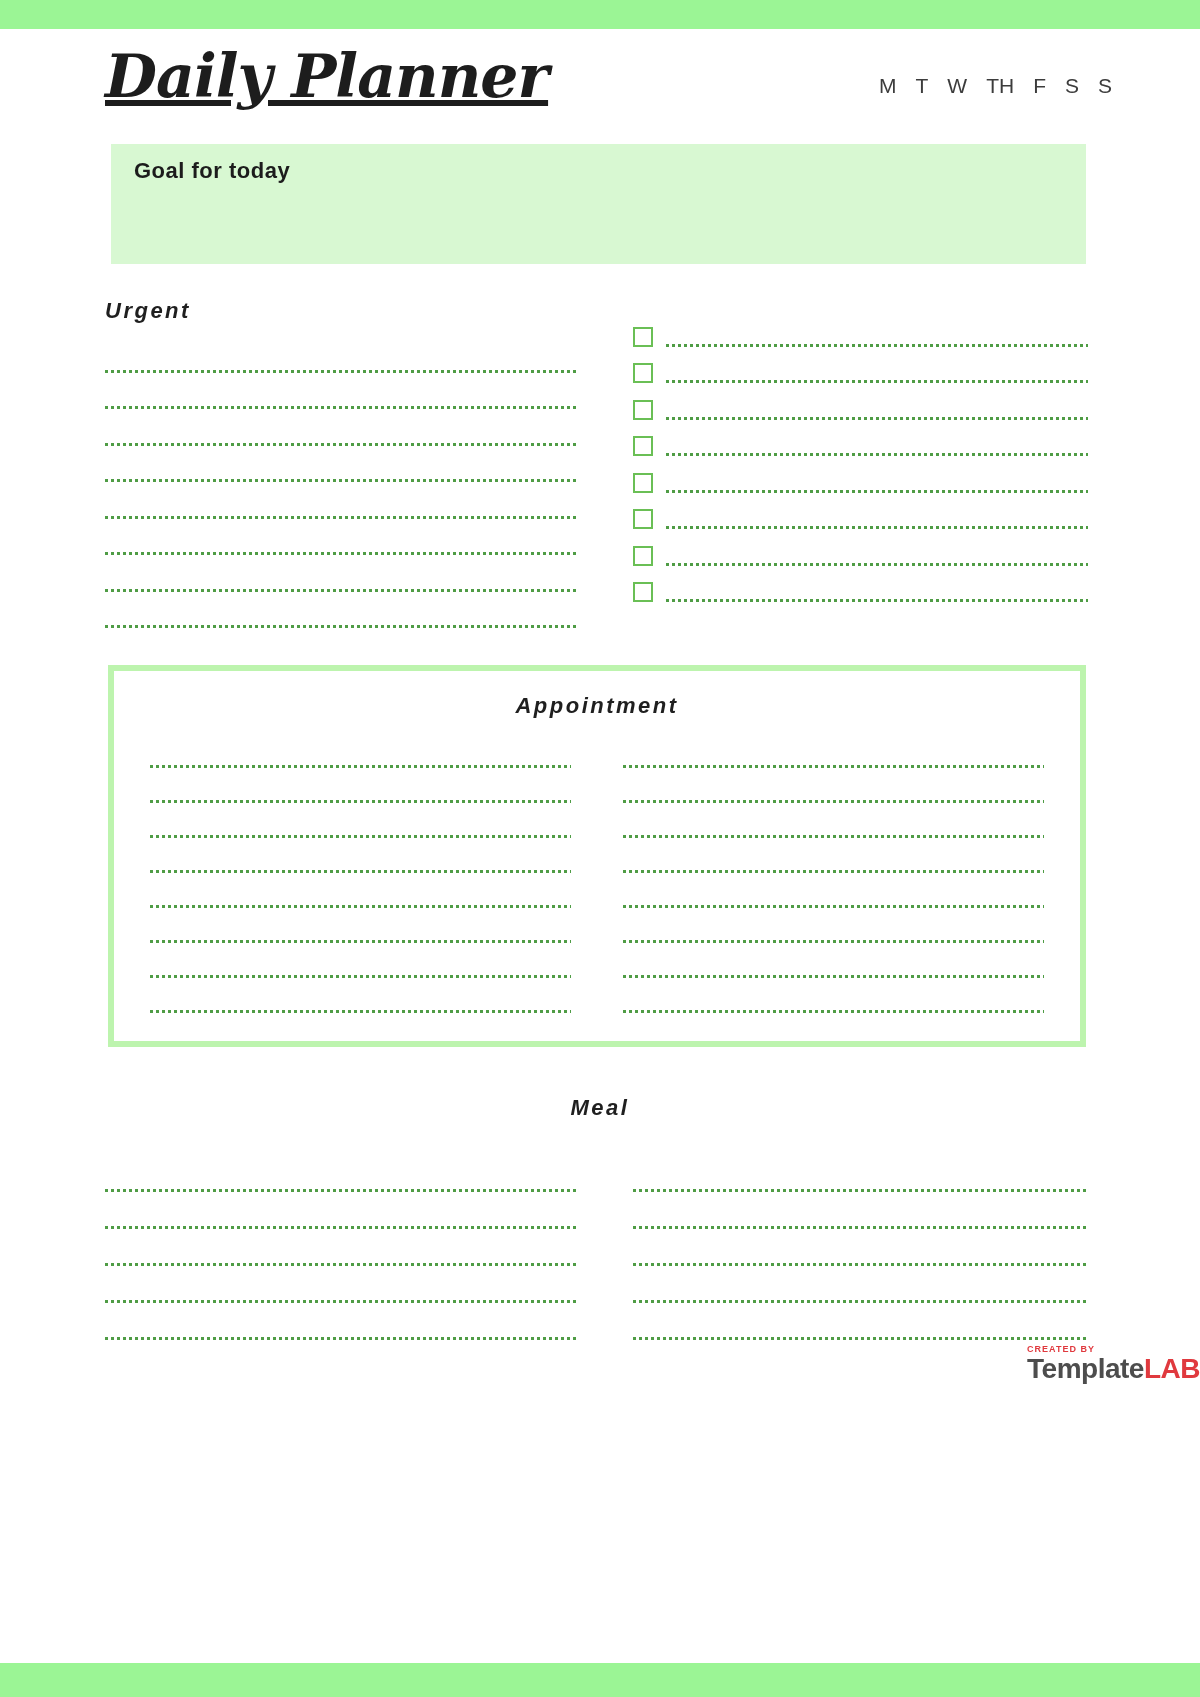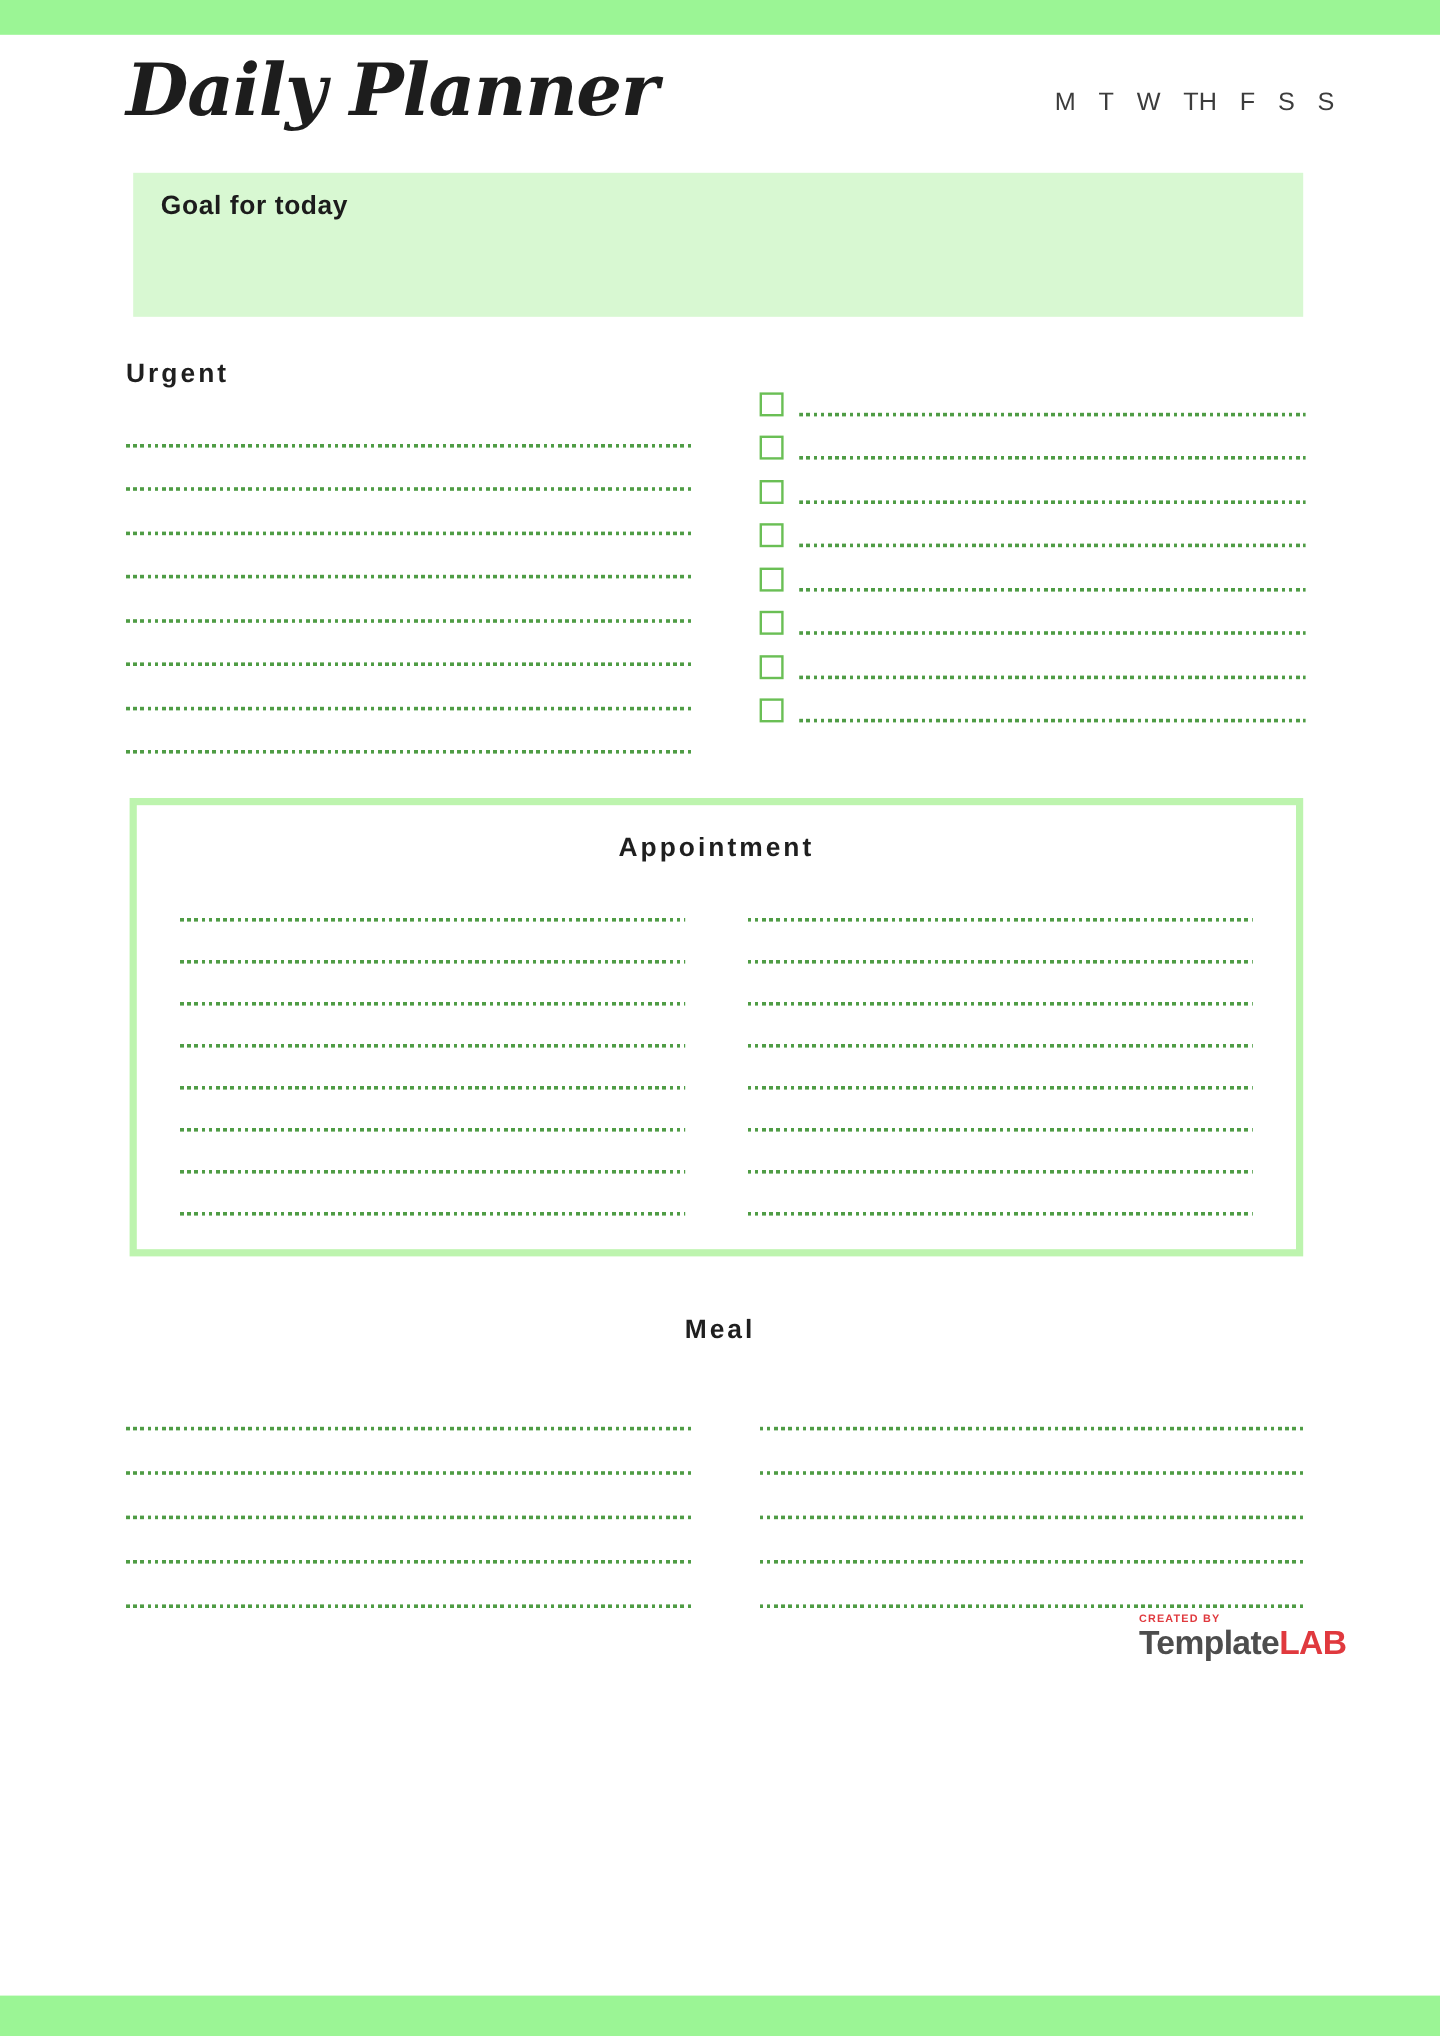--- a/index.html
+++ b/index.html
@@ -17,21 +17,21 @@
 
   
   .header {
     display:flex; align-items:flex-end;
     margin:26px 88px 0 105px; height:82px;
   }
   .title {
     font-family:"DejaVu Serif", serif;
     font-style:italic; font-weight:bold;
     font-size:60px; line-height:1.05; color:#1d1d1d;
-    letter-spacing:-1px; white-space:nowrap;
+    letter-spacing:-1px; white-space:nowrap;text-decoration:underline;
   }
   .date-group { display:flex; align-items:baseline; margin-left:32px; padding-bottom:8px; }
   .date-label { font-size:23px; color:#4a4a4a; }
   .date-line {
     display:inline-block; width:172px; height:2px;
     background:#4f4f4f; margin-left:10px; align-self:flex-end; margin-bottom:4px;
   }
   .days { margin-left:auto; display:flex; gap:19px; padding-bottom:10px; }
   .day { font-size:21px; color:#3c3c3c; }
 
@@ -43,21 +43,21 @@
   }
   .goal-label { font-size:22px; font-weight:bold; color:#1c1c1c; letter-spacing:0.5px; }
 
   
   .two-col { display:flex; margin:0 112px 0 105px; }
   .col-left { width:473px; margin-right:55px; }
   .col-right { flex:1; }
 
   .section-title {
     font-size:22px; font-weight:bold; color:#1f1f1f;
-    letter-spacing:2.5px; line-height:26px;
+    letter-spacing:2.5px; line-height:26px;font-style:italic;
   }
   .lists { margin-top:34px; }
 
   .dotline {
     background:repeating-linear-gradient(to right, var(--dot-green) 0 3px, transparent 3px 6px)
                left bottom / 100% 3px no-repeat;
   }
   .rows { margin-top:12px; }
   .rows .dotline { height:36.5px; }
 
@@ -83,21 +83,21 @@
   .meal-grateful { margin-top:42px; }
   .small-rows { margin-top:14px; }
   .small-rows .dotline { height:33px; }
 
   
   .notes-title { text-align:center; margin-top:48px; }
   .notes-cols { margin-top:34px; }
   .notes-cols .dotline { height:37px; }
 
   
-  .logo { text-align:right; padding-right:78px; margin-top:4px; }
+  .logo { text-align:right; margin-top:4px; }
   .logo-inner { display:inline-block; text-align:left; }
   .created-by {
     font-size:9px; font-weight:bold; color:var(--logo-red);
     letter-spacing:1px; line-height:10px;
   }
   .brand { font-size:28px; font-weight:bold; line-height:30px; letter-spacing:-0.5px; }
   .brand-gray { color:#4d4d4d; }
   .brand-red { color:var(--logo-red); }
 </style>
 </head>

